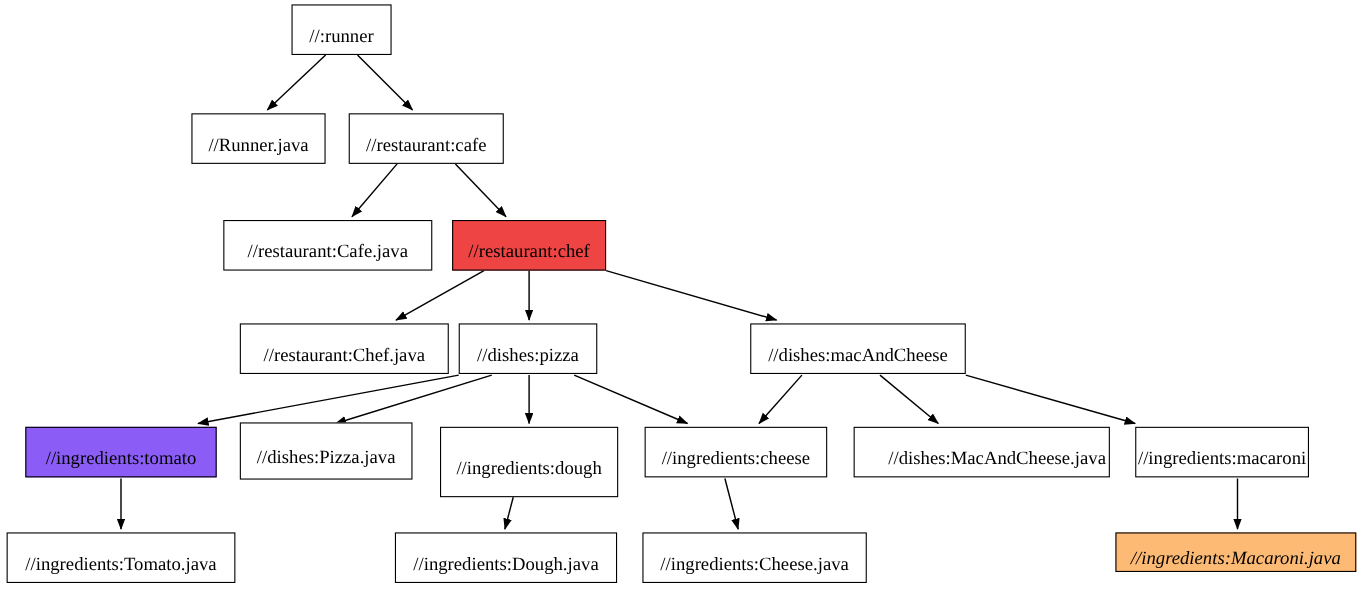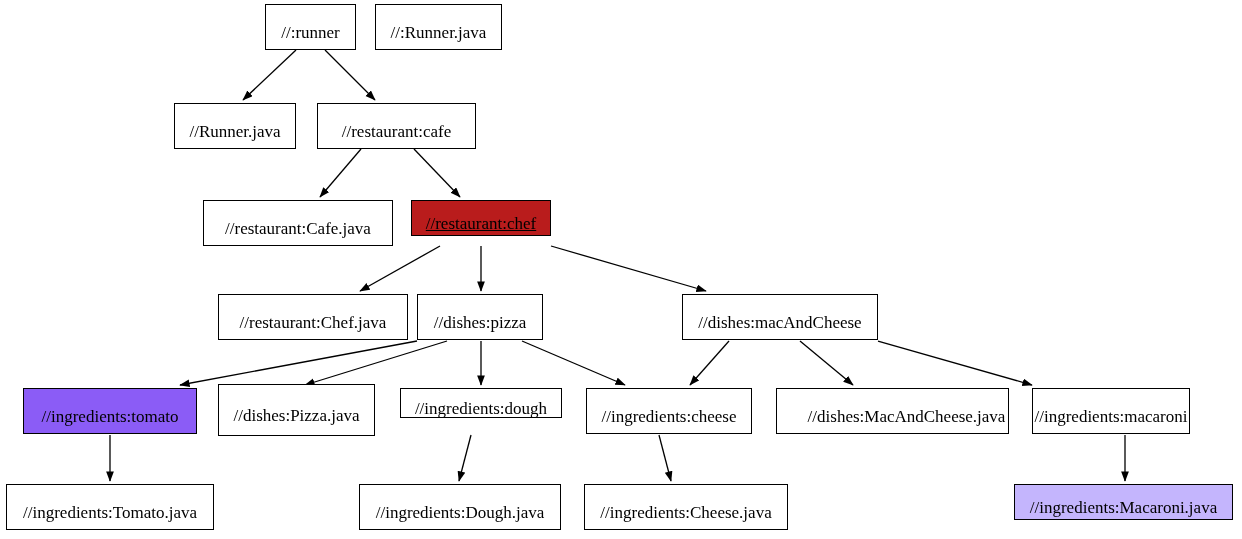--- a/index.html
+++ b/index.html
@@ -79,69 +79,66 @@
         <line x1="471" y1="435" x2="459" y2="481" stroke="#000000" stroke-width="1.3" marker-end="url(#arrowhead)"></line>
         <line x1="659" y1="435" x2="671" y2="481" stroke="#000000" stroke-width="1.3" marker-end="url(#arrowhead)"></line>
         <line x1="1125" y1="435" x2="1125" y2="481" stroke="#000000" stroke-width="1.3" marker-end="url(#arrowhead)"></line>
       </g>
   </svg>
 
   <div id="node-layer">
       <div class="graph-node" style="left: 265px; top: 4px; width: 91px; height: 46px; border-color: rgb(0, 0, 0); background: rgb(255, 255, 255);">
         <span class="node-label">//:runner</span>
       </div>
-      <div class="graph-node" style="left: 375px; top: 4px; width: 127px; height: 46px; border-color: rgb(0, 0, 0); background: rgb(255, 255, 255);">
-        <span class="node-label">//:Runner.java</span>
-      </div>
       <div class="graph-node" style="left: 174px; top: 103px; width: 122px; height: 46px; border-color: rgb(0, 0, 0); background: rgb(255, 255, 255);">
         <span class="node-label">//Runner.java</span>
       </div>
-      <div class="graph-node" style="left: 317px; top: 103px; width: 159px; height: 46px; border-color: rgb(0, 0, 0); background: rgb(255, 255, 255); text-align: right;">
+      <div class="graph-node" style="left: 317px; top: 103px; width: 141px; height: 46px; border-color: rgb(0, 0, 0); background: rgb(255, 255, 255); text-align: right;">
         <span class="node-label">//restaurant:cafe</span>
       </div>
       <div class="graph-node" style="left: 203px; top: 200px; width: 190px; height: 46px; border-color: rgb(0, 0, 0); background: rgb(255, 255, 255);">
         <span class="node-label">//restaurant:Cafe.java</span>
       </div>
-      <div class="graph-node" style="left: 411px; top: 200px; width: 140px; height: 36px; border-color: rgb(0, 0, 0); background: #b91c1c; text-decoration: underline;">
+      <div class="graph-node" style="left: 411px; top: 200px; width: 140px; height: 46px; border-color: rgb(0, 0, 0); background: #ef4444;">
         <span class="node-label">//restaurant:chef</span>
       </div>
       <div class="graph-node" style="left: 218px; top: 294px; width: 190px; height: 46px; border-color: rgb(0, 0, 0); background: rgb(255, 255, 255);">
         <span class="node-label">//restaurant:Chef.java</span>
       </div>
       <div class="graph-node" style="left: 417px; top: 294px; width: 126px; height: 46px; border-color: rgb(0, 0, 0); background: rgb(255, 255, 255);">
         <span class="node-label">//dishes:pizza</span>
       </div>
       <div class="graph-node" style="left: 682px; top: 294px; width: 196px; height: 46px; border-color: rgb(0, 0, 0); background: rgb(255, 255, 255);">
         <span class="node-label">//dishes:macAndCheese</span>
       </div>
       <div class="graph-node" style="left: 23px; top: 388px; width: 174px; height: 46px; border-color: rgb(0, 0, 0); background: #8b5cf6;">
         <span class="node-label">//ingredients:tomato</span>
       </div>
       <div class="graph-node" style="left: 218px; top: 384px; width: 157px; height: 52px; border-color: rgb(0, 0, 0); background: rgb(255, 255, 255);">
         <span class="node-label">//dishes:Pizza.java</span>
       </div>
-      <div class="graph-node" style="left: 400px; top: 388px; width: 162px; height: 30px; border-color: rgb(0, 0, 0); background: rgb(255, 255, 255);">
+      <div class="graph-node" style="left: 400px; top: 388px; width: 162px; height: 64px; border-color: rgb(0, 0, 0); background: rgb(255, 255, 255);">
         <span class="node-label">//ingredients:dough</span>
       </div>
       <div class="graph-node" style="left: 586px; top: 388px; width: 166px; height: 46px; border-color: rgb(0, 0, 0); background: rgb(255, 255, 255);">
         <span class="node-label">//ingredients:cheese</span>
       </div>
       <div class="graph-node" style="left: 776px; top: 388px; width: 233px; height: 46px; border-color: rgb(0, 0, 0); background: rgb(255, 255, 255); padding-left: 28px;">
         <span class="node-label">//dishes:MacAndCheese.java</span>
       </div>
       <div class="graph-node" style="left: 1032px; top: 388px; width: 158px; height: 46px; border-color: rgb(0, 0, 0); background: rgb(255, 255, 255);">
         <span class="node-label">//ingredients:macaroni</span>
       </div>
       <div class="graph-node" style="left: 6px; top: 484px; width: 208px; height: 46px; border-color: rgb(0, 0, 0); background: rgb(255, 255, 255);">
         <span class="node-label">//ingredients:Tomato.java</span>
       </div>
       <div class="graph-node" style="left: 359px; top: 484px; width: 202px; height: 46px; border-color: rgb(0, 0, 0); background: rgb(255, 255, 255);">
         <span class="node-label">//ingredients:Dough.java</span>
       </div>
       <div class="graph-node" style="left: 584px; top: 484px; width: 204px; height: 46px; border-color: rgb(0, 0, 0); background: rgb(255, 255, 255);">
         <span class="node-label">//ingredients:Cheese.java</span>
       </div>
-      <div class="graph-node" style="left: 1014px; top: 484px; width: 219px; height: 36px; border-color: rgb(0, 0, 0); background: #c4b5fd;">
+      <div class="graph-node" style="left: 1014px; top: 484px; width: 219px; height: 36px; border-color: rgb(0, 0, 0); background: #fdba74; font-style: italic;">
         <span class="node-label">//ingredients:Macaroni.java</span>
       </div>
     </div>
 
 </div>
 
 </body></html>

